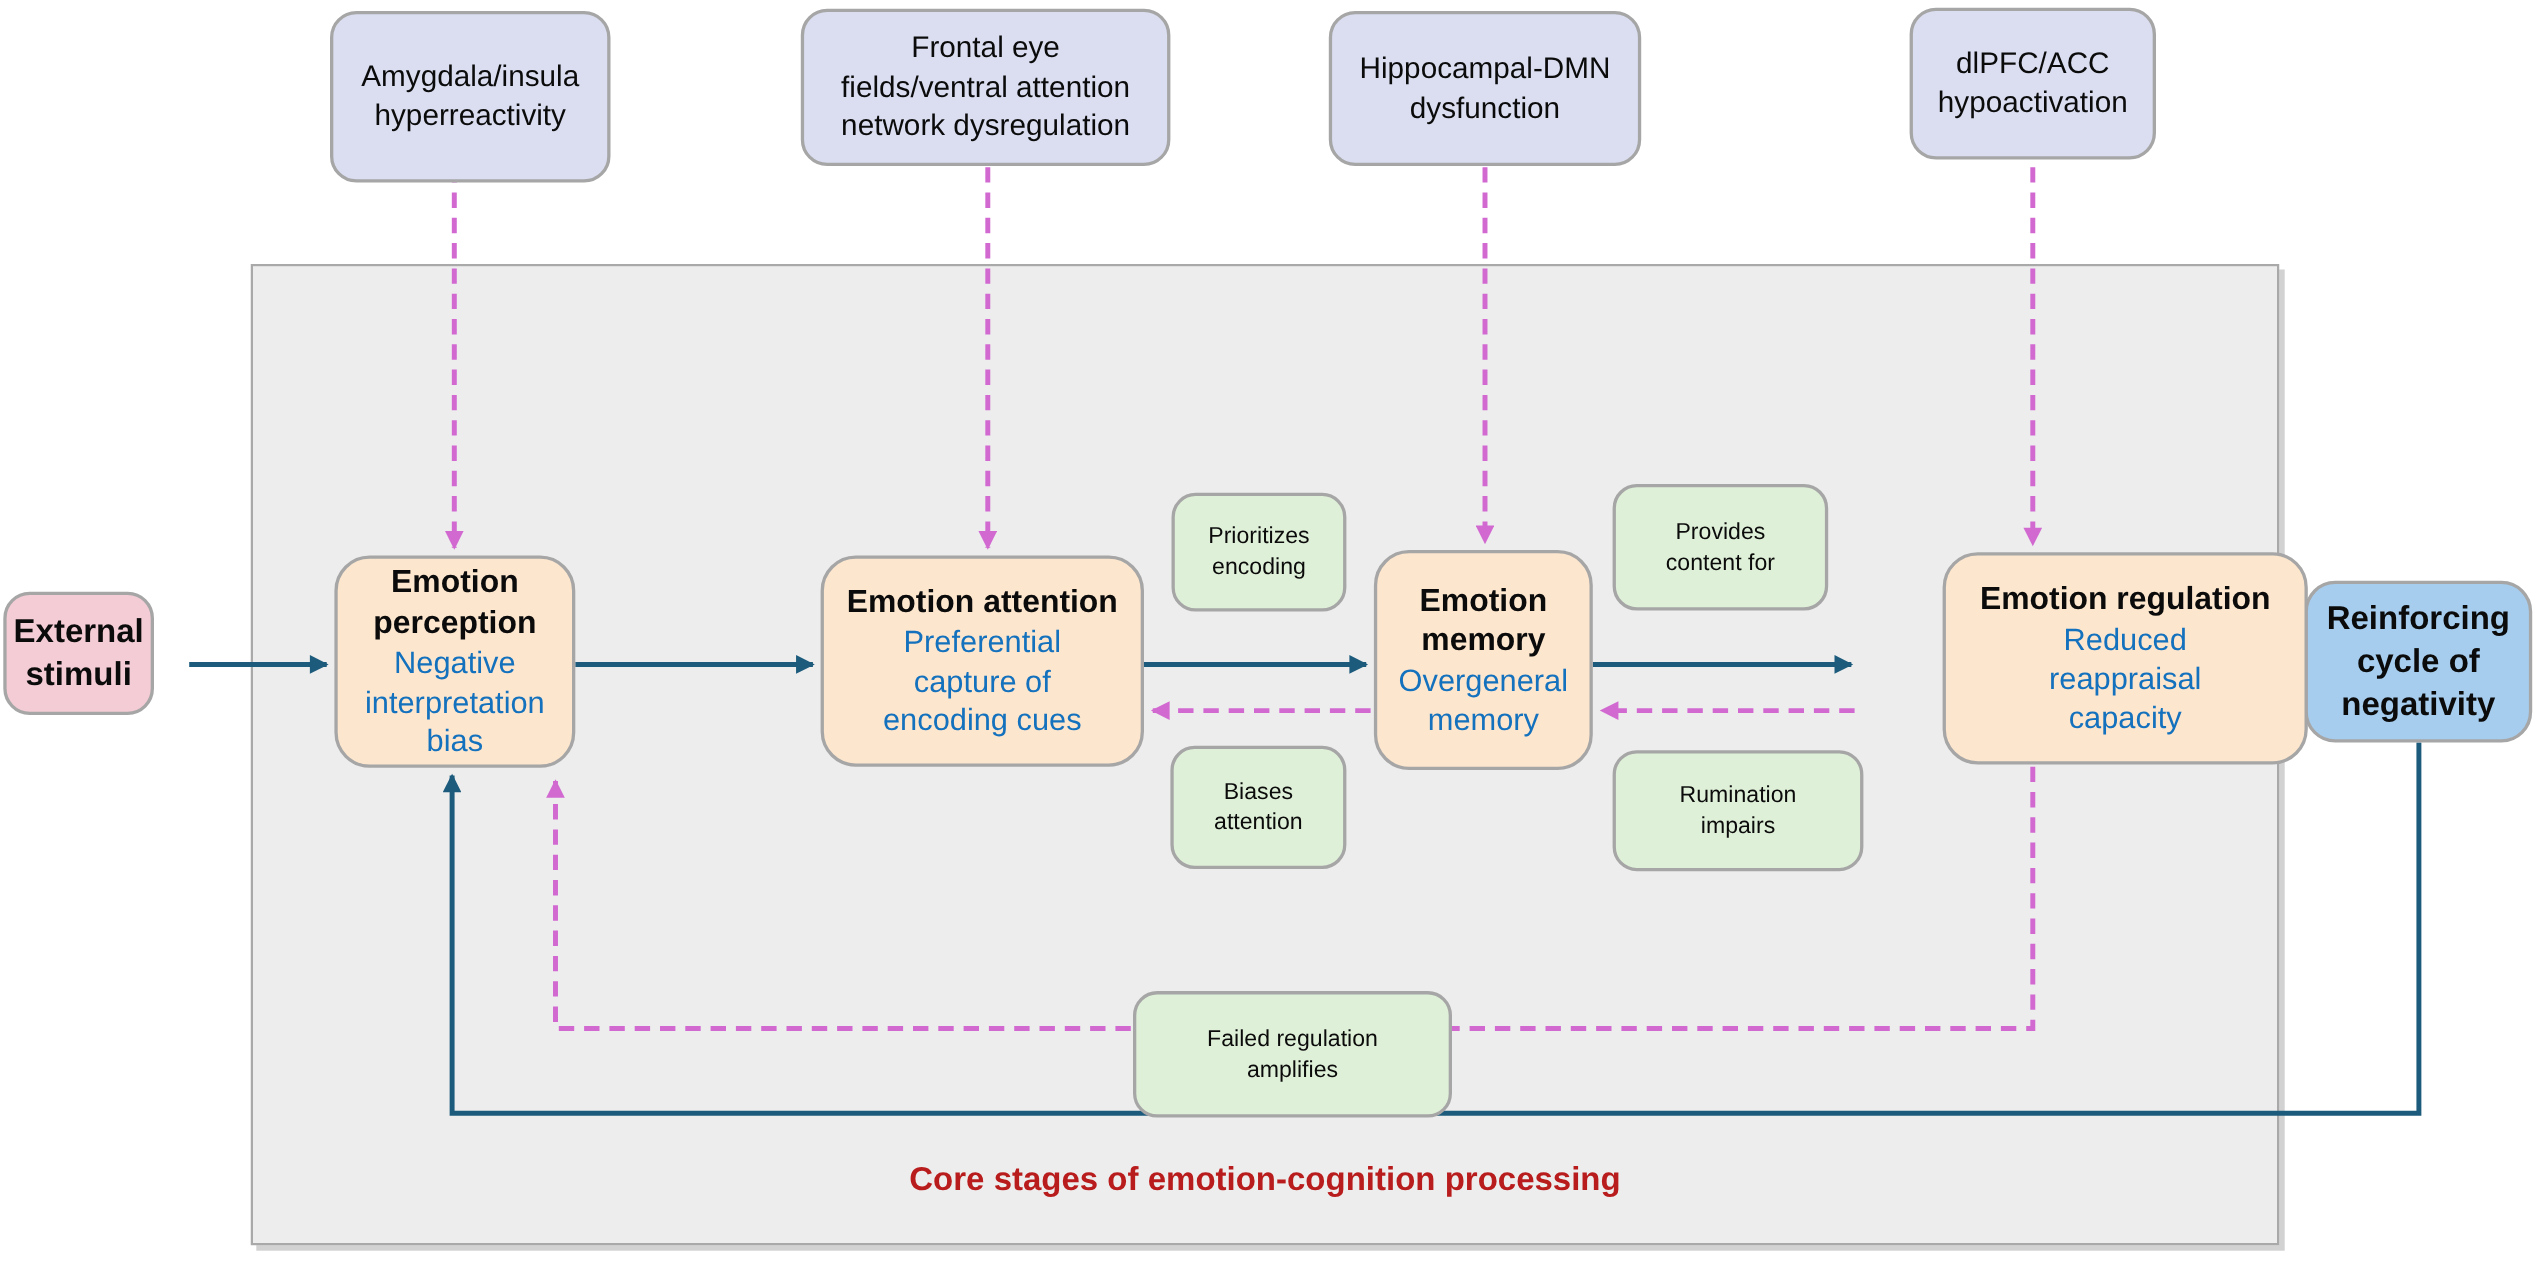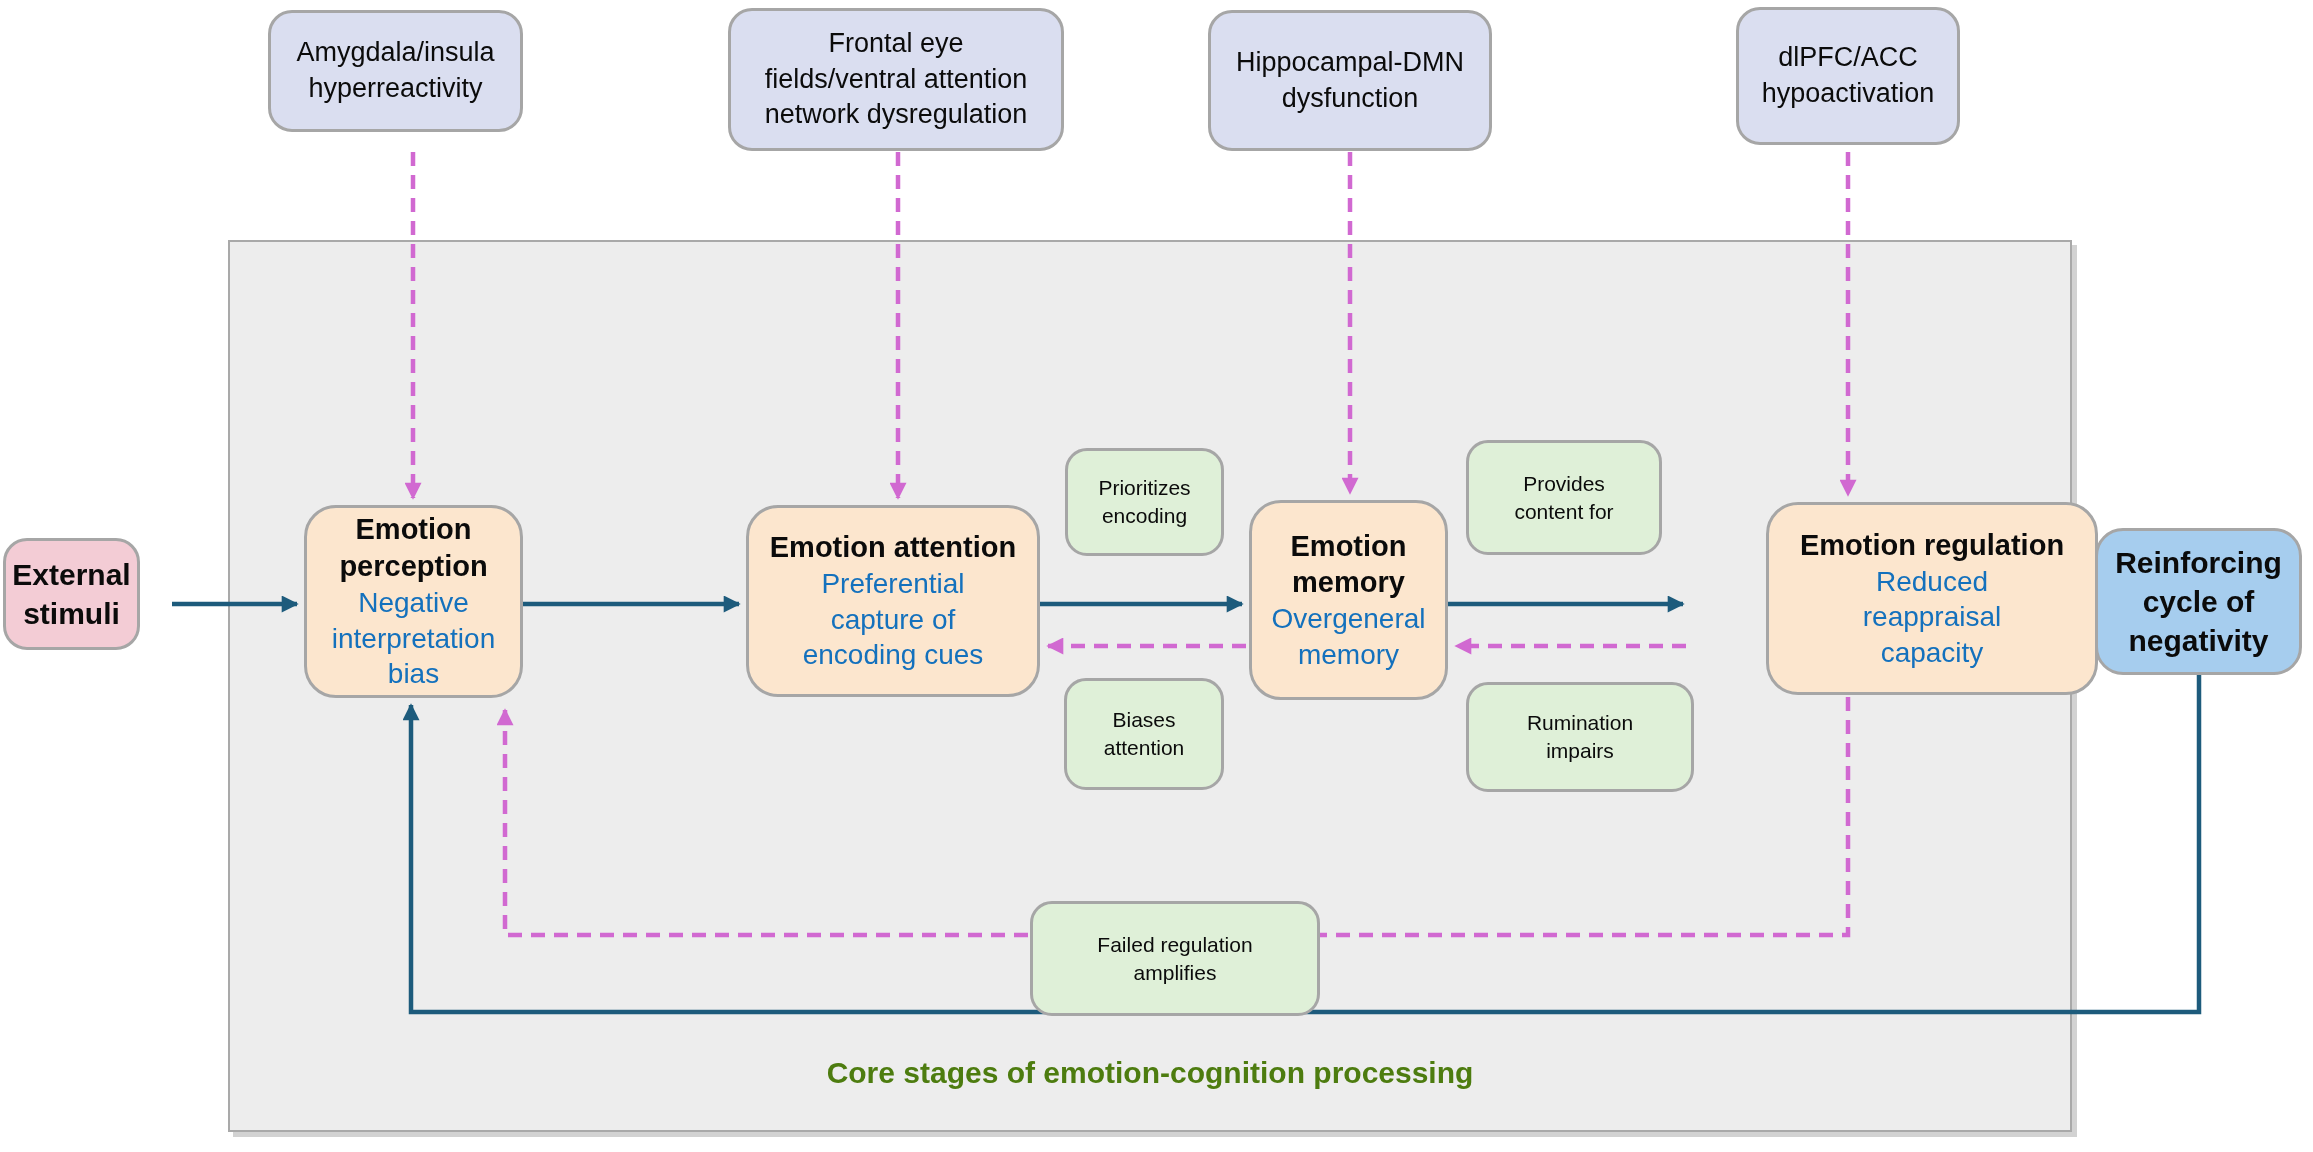--- a/index.html
+++ b/index.html
@@ -19,21 +19,21 @@
     position:relative;width:2313px;height:1152px;background:#ffffff;overflow:hidden;
     font-family:"Liberation Sans","DejaVu Sans",sans-serif;color:#111;
   }
   .container{
     position:absolute;left:228px;top:240px;width:1844px;height:892px;
     background:var(--container-fill);border:2px solid #a9a9a9;
     box-shadow:5px 5px 0 #d2d2d2;box-sizing:border-box;
   }
   .caption{
     position:absolute;left:0;right:0;bottom:40px;text-align:center;
-    font-weight:bold;font-size:30px;color:#4d7c0f;
+    font-weight:bold;font-size:30px;color:#b91c1c;
   }
   .arrows{position:absolute;left:0;top:0;width:2313px;height:1152px;pointer-events:none;}
   .box{
     position:absolute;box-sizing:border-box;border:3px solid var(--border);
     display:flex;align-items:center;justify-content:center;flex-direction:column;
     text-align:center;white-space:pre-line;
   }
   .neural{background:var(--neural-fill);border-radius:24px;font-size:27px;line-height:1.32;color:#0b0b0b;}
   .stage{background:var(--stage-fill);border-radius:32px;padding:6px 8px;}
   .stage-title{font-weight:bold;font-size:29px;line-height:1.27;color:#0b0b0b;white-space:pre-line;}
@@ -72,21 +72,21 @@
     <path d="M413,152 L413,498" style="stroke:var(--dashed-arrow)" stroke-width="4.5" stroke-dasharray="14 9" fill="none" marker-end="url(#arrow-magenta)"></path>
     <path d="M898,152 L898,498" style="stroke:var(--dashed-arrow)" stroke-width="4.5" stroke-dasharray="14 9" fill="none" marker-end="url(#arrow-magenta)"></path>
     <path d="M1350,152 L1350,493" style="stroke:var(--dashed-arrow)" stroke-width="4.5" stroke-dasharray="14 9" fill="none" marker-end="url(#arrow-magenta)"></path>
     <path d="M1848,152 L1848,495" style="stroke:var(--dashed-arrow)" stroke-width="4.5" stroke-dasharray="14 9" fill="none" marker-end="url(#arrow-magenta)"></path>
 
     <path d="M1246,646 L1048,646" style="stroke:var(--dashed-arrow)" stroke-width="4.5" stroke-dasharray="14 9" fill="none" marker-end="url(#arrow-magenta)"></path>
     <path d="M1686,646 L1456,646" style="stroke:var(--dashed-arrow)" stroke-width="4.5" stroke-dasharray="14 9" fill="none" marker-end="url(#arrow-magenta)"></path>
     <path d="M1848,697 L1848,935 L505,935 L505,710" style="stroke:var(--dashed-arrow)" stroke-width="4.5" stroke-dasharray="14 9" fill="none" marker-end="url(#arrow-magenta)"></path>
   </svg>
 
-  <div class="box neural" style="left:268px;top:10px;width:255px;height:122px">
+  <div class="box neural" style="left:300px;top:10px;width:255px;height:156px">
     <span>Amygdala/insula
 hyperreactivity</span>
   </div>
   <div class="box neural" style="left:728px;top:8px;width:336px;height:143px">
     <span>Frontal eye
 fields/ventral attention
 network dysregulation</span>
   </div>
   <div class="box neural" style="left:1208px;top:10px;width:284px;height:141px">
     <span>Hippocampal-DMN

